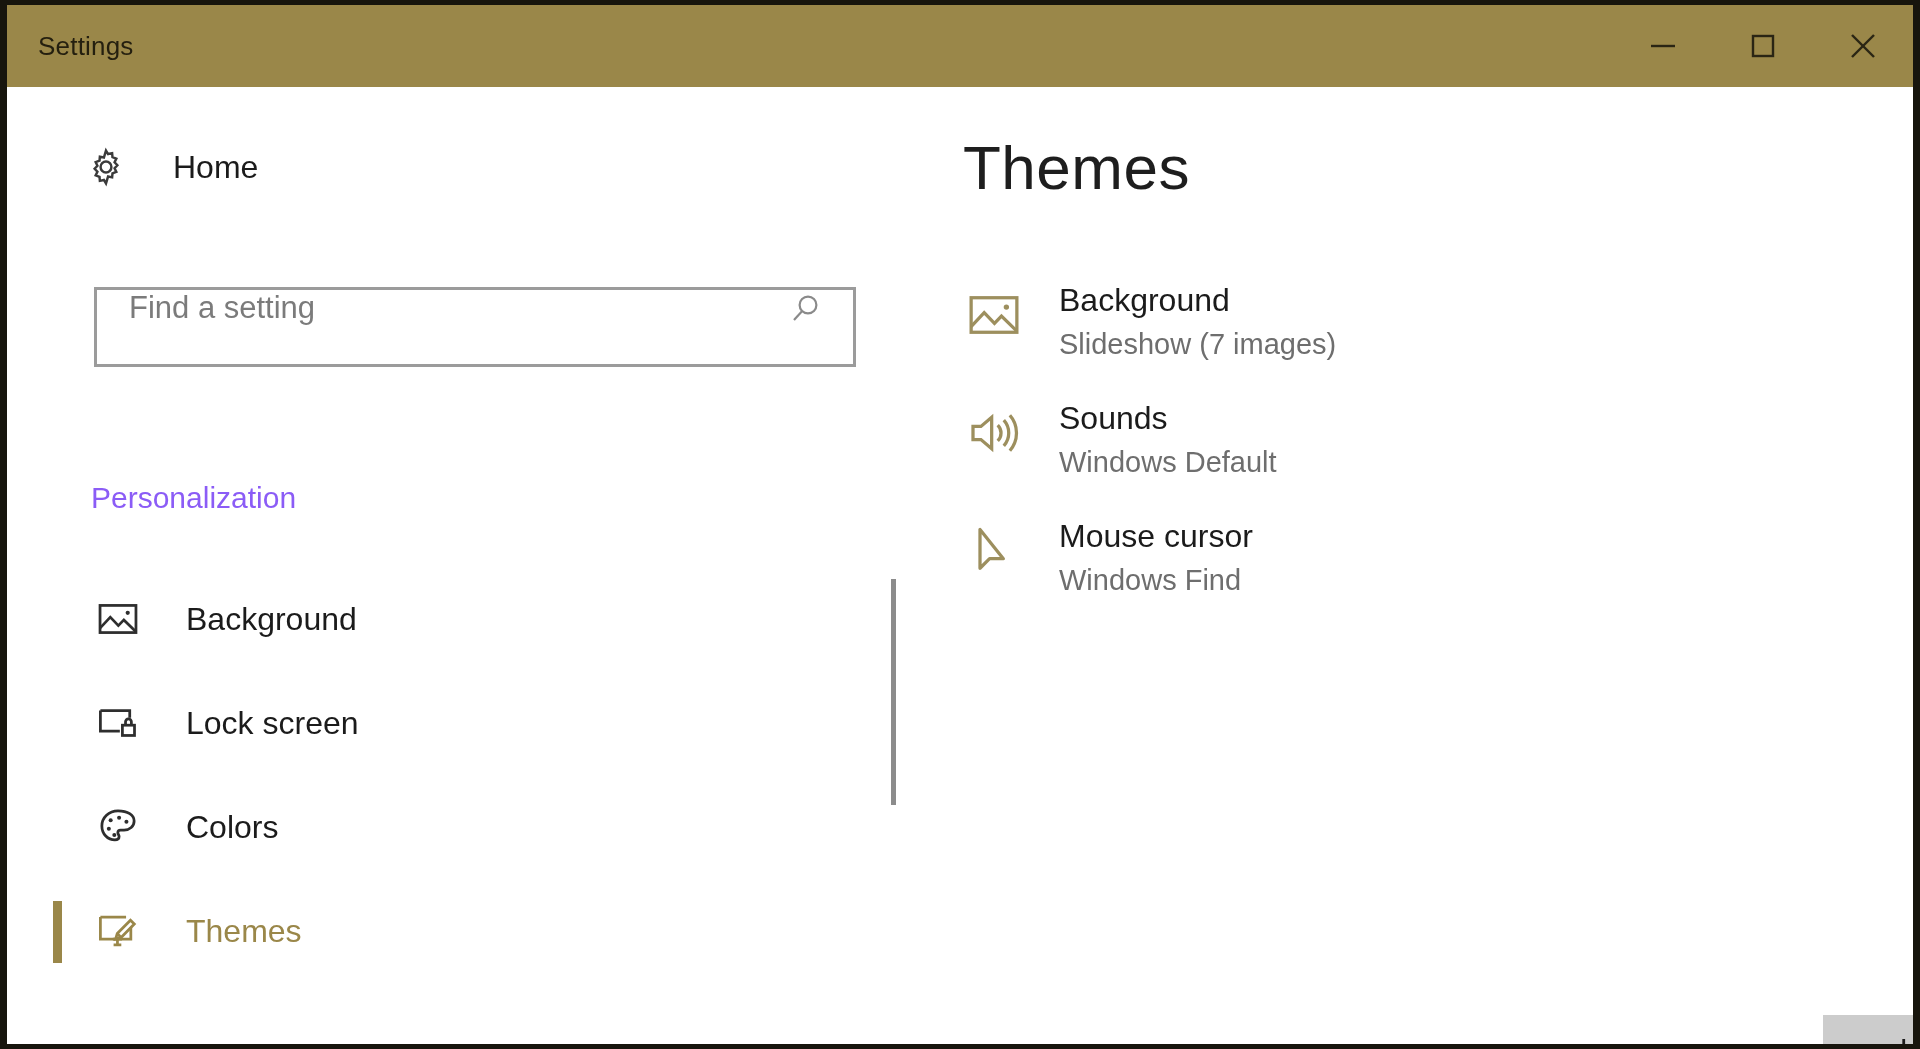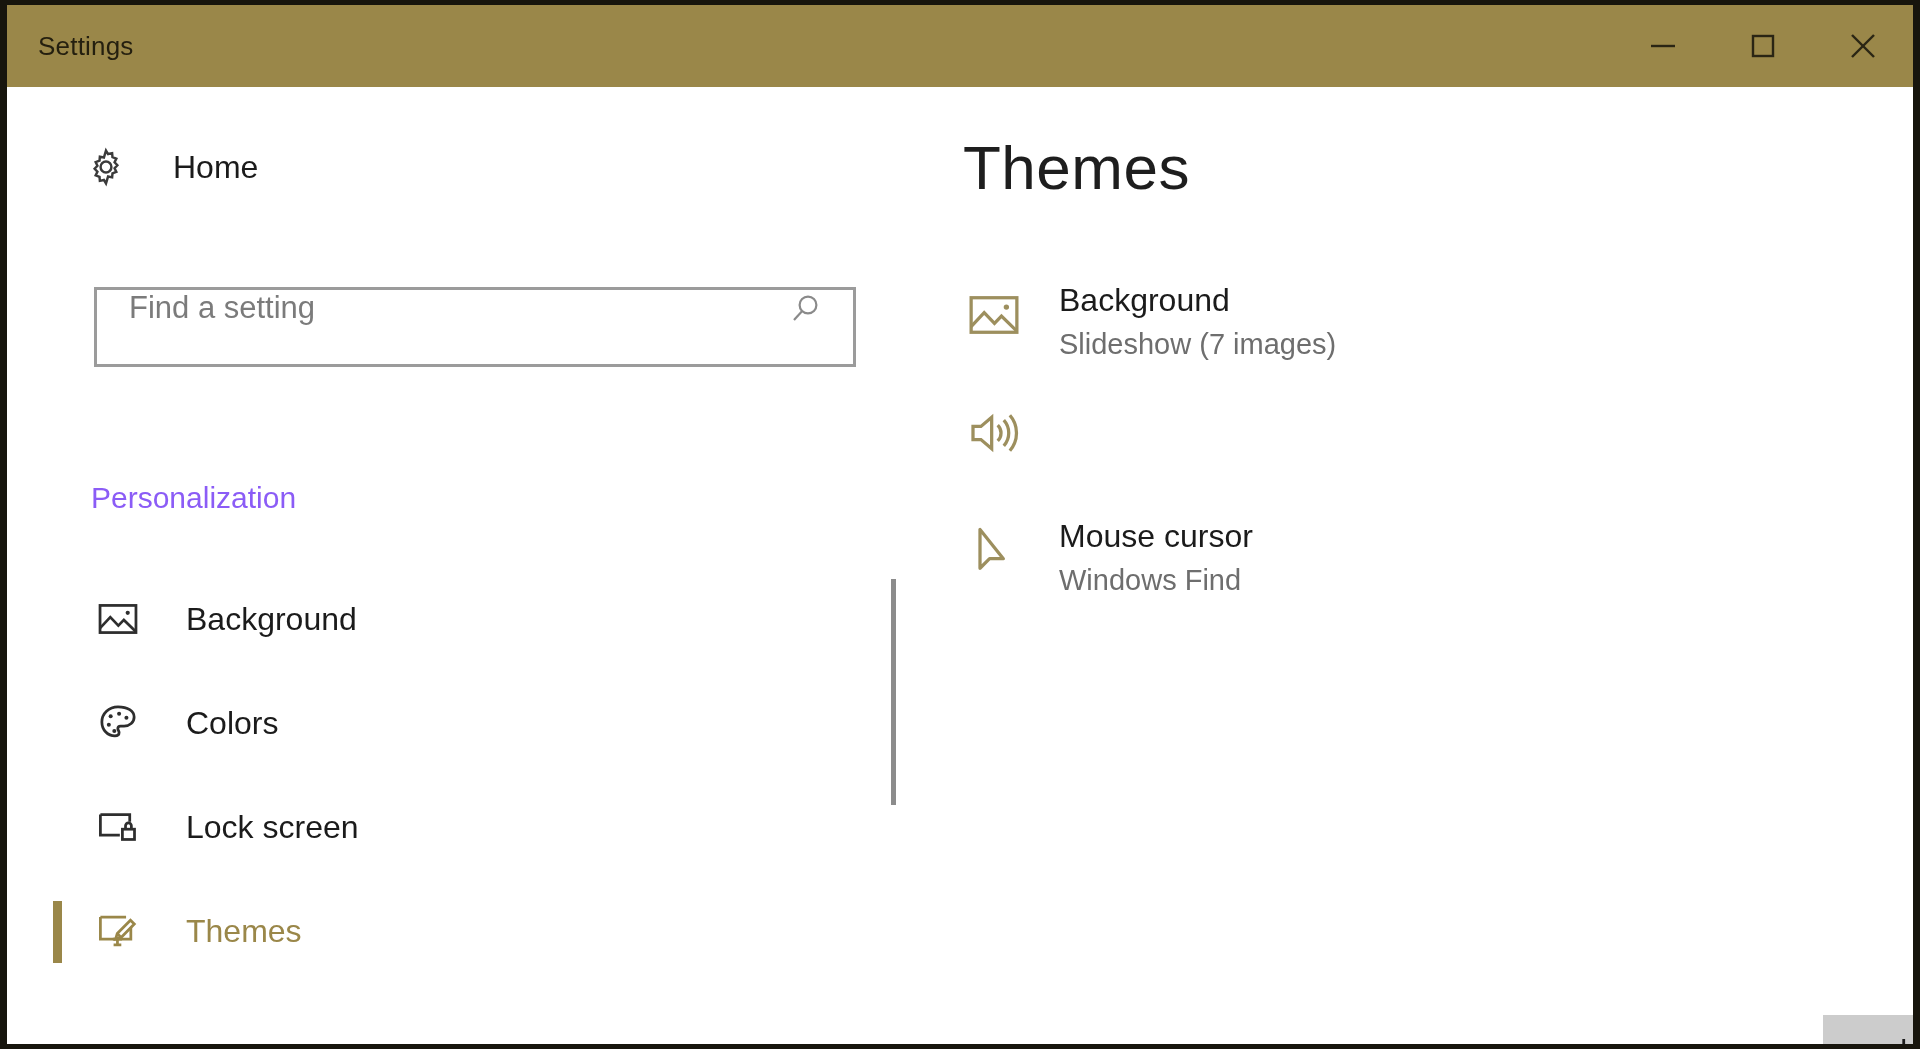--- a/index.html
+++ b/index.html
@@ -333,41 +333,41 @@
                 <circle cx="17.3" cy="8.6" r="1.15" fill="currentColor" stroke="none"></circle>
               </svg>
             </span>
             <span class="nav-label">Background</span>
           </div>
 
           <div class="navitem">
 
             <span class="nav-icon">
               <svg width="44" height="44" viewBox="0 0 24 24" fill="none" stroke="currentColor" stroke-width="1.5">
+                <path d="M2.4 5.2h16.0v4.0M2.4 5.2v11.2h10.6"></path>
+                <rect x="14.4" y="13.2" width="6.6" height="5.6"></rect>
+                <path d="M16.1 13.2v-1.9a1.6 1.6 0 0 1 3.2 0v1.9"></path>
+              </svg>
+            </span>
+            <span class="nav-label">Lock screen</span>
+          </div>
+
+          <div class="navitem">
+
+            <span class="nav-icon">
+              <svg width="44" height="44" viewBox="0 0 24 24" fill="none" stroke="currentColor" stroke-width="1.5">
                 <path d="M12 3.2c-5.0 0-8.8 3.6-8.8 8.2 0 4.5 3.3 7.6 7.1 7.6 1.5 0 2.3-.8 2.3-1.8 0-.9-.7-1.3-.7-2.1 0-.8.6-1.4 1.5-1.4h1.9c3.1 0 5.5-2.0 5.5-5.0 0-3.2-3.5-5.5-8.8-5.5z"></path>
                 <circle cx="8.0" cy="8.3" r="1.1" fill="currentColor" stroke="none"></circle>
                 <circle cx="12.6" cy="6.9" r="1.1" fill="currentColor" stroke="none"></circle>
                 <circle cx="16.6" cy="9.1" r="1.1" fill="currentColor" stroke="none"></circle>
                 <circle cx="7.0" cy="13.0" r="1.1" fill="currentColor" stroke="none"></circle>
                 <circle cx="10.0" cy="16.4" r="1.1" fill="currentColor" stroke="none"></circle>
               </svg>
             </span>
             <span class="nav-label">Colors</span>
-          </div>
-
-          <div class="navitem">
-
-            <span class="nav-icon">
-              <svg width="44" height="44" viewBox="0 0 24 24" fill="none" stroke="currentColor" stroke-width="1.5">
-                <path d="M2.4 5.2h16.0v4.0M2.4 5.2v11.2h10.6"></path>
-                <rect x="14.4" y="13.2" width="6.6" height="5.6"></rect>
-                <path d="M16.1 13.2v-1.9a1.6 1.6 0 0 1 3.2 0v1.9"></path>
-              </svg>
-            </span>
-            <span class="nav-label">Lock screen</span>
           </div>
 
           <div class="navitem selected">
             <span class="accent-bar"></span>
             <span class="nav-icon">
               <svg width="44" height="44" viewBox="0 0 24 24" fill="none" stroke="currentColor" stroke-width="1.5">
                 <path d="M2.4 4.4h14.0M2.4 4.4v12.0h16.6v-6.3"></path>
                 <path d="M9.2 16.4h5.0M11.7 16.4v3.1M9.6 19.5h4.2"></path>
                 <path d="M11.6 13.4l7.2-7.3 2.1 2.1-7.2 7.3-3.0.9z"></path>
                 <path d="M11.6 13.4l2.1 2.1"></path>
@@ -404,20 +404,24 @@
 
           <div class="propitem">
             <span class="prop-icon">
               <svg width="56" height="56" viewBox="0 0 24 24" fill="none" stroke="currentColor" stroke-width="1.4">
                 <path d="M3.0 9.2h3.4L11.0 5.3v13.4L6.4 14.8H3.0z"></path>
                 <path d="M13.6 8.6a4.8 4.8 0 0 1 0 6.8"></path>
                 <path d="M16.2 6.5a8.2 8.2 0 0 1 0 11.0"></path>
                 <path d="M18.8 4.4a11.6 11.6 0 0 1 0 15.2"></path>
               </svg>
             </span>
+            <span class="prop-text">
+              <span class="prop-title">Sounds</span>
+              <span class="prop-sub">Windows Default</span>
+            </span>
           </div>
 
           <div class="propitem">
             <span class="prop-icon">
               <svg width="56" height="56" viewBox="0 0 24 24" fill="none" stroke="currentColor" stroke-width="1.4" stroke-linejoin="round">
                 <path d="M6.0 2.8v16.6l4.1-4.1h5.9z"></path>
               </svg>
             </span>
             <span class="prop-text">
               <span class="prop-title">Mouse cursor</span>

